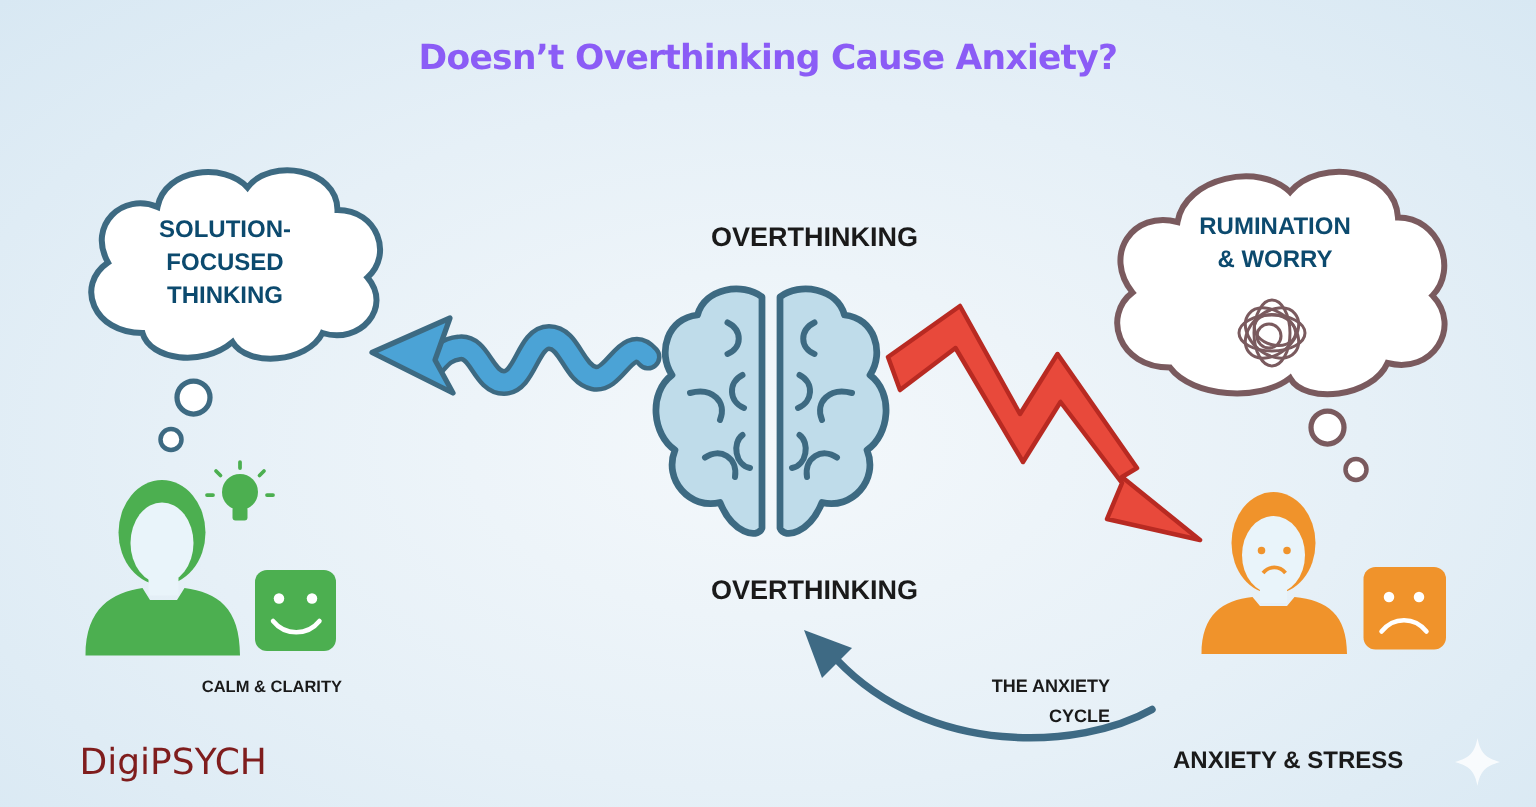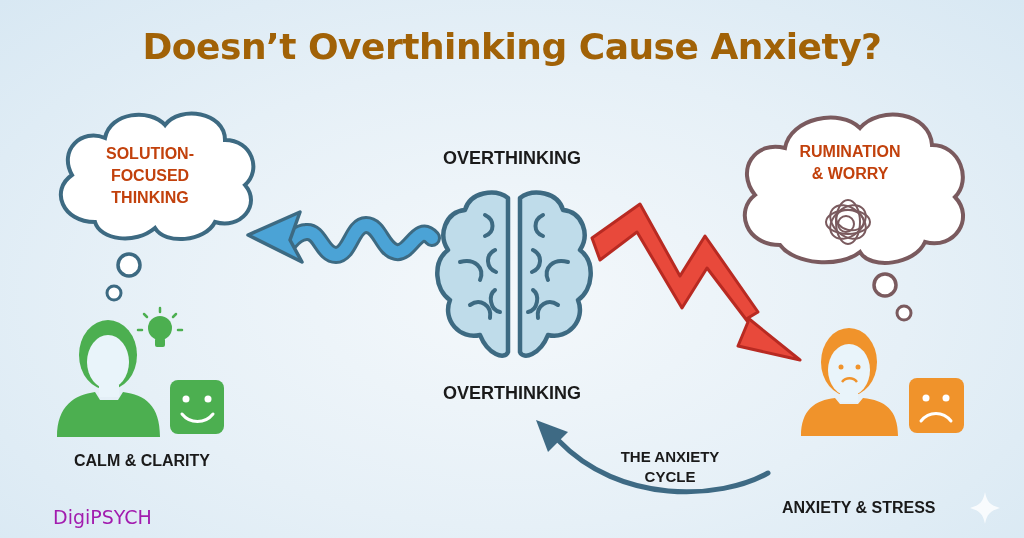--- a/index.html
+++ b/index.html
@@ -3,35 +3,34 @@
 <meta charset="utf-8">
 <style>
   html, body { margin: 0; padding: 0; }
   body {
     width: 1024px; height: 538px; overflow: hidden; position: relative;
     background: radial-gradient(ellipse at 50% 55%, #f4f8fb 0%, #e6f0f7 55%, #d8e8f3 100%);
     font-family: "Liberation Sans", sans-serif;
   }
   .title {
     position: absolute; left: 0; width: 1024px; top: 26px; text-align: center;
-    font-family: "DejaVu Sans", sans-serif; font-weight: bold; font-size: 36px;
-    color: #a16207; letter-spacing: -0.5px;
+    font-family: "DejaVu Sans", sans-serif; font-weight: bold; font-size: 23px;
+    color: #8b5cf6; letter-spacing: -0.5px;
   }
   .label {
     position: absolute; font-family: "Liberation Sans", sans-serif; font-weight: bold;
-    color: #1a1a1a; text-align: center; white-space: nowrap;
+    color: #1a1a1a; text-align: right; white-space: nowrap;
   }
   .cloud-text {
-    position: absolute; font-weight: bold; color: #c2410c; text-align: center;
+    position: absolute; font-weight: bold; color: #0c4a6e; text-align: center;
     font-size: 16px; line-height: 22px; white-space: pre-line;
   }
   .brand {
-    position: absolute; left: 53px; top: 494px; font-size: 19px; color: #a21caf;
+    position: absolute; left: 53px; top: 494px; font-size: 24px; color: #7f1d1d;
     font-family: "DejaVu Sans", sans-serif;
-    margin-top: 12px;
   }
   svg { position: absolute; left: 0; top: 0; }
 </style>
 </head>
 <body>
 
 <div class="title">Doesn’t Overthinking Cause Anxiety?</div>
 
 <svg width="1024" height="538" viewBox="0 0 1024 538">
 
@@ -132,19 +131,19 @@
 
 <div class="cloud-text" style="left:90px; top:143px; width:120px;">SOLUTION-
 FOCUSED
 THINKING</div>
 <div class="cloud-text" style="left:775px; top:141px; width:150px;text-align:center;">RUMINATION
 &amp; WORRY</div>
 
 <div class="label" style="left:412px; top:148px; width:200px; font-size:18px;">OVERTHINKING</div>
 <div class="label" style="left:412px; top:383px; width:200px; font-size:18px;">OVERTHINKING</div>
 
-<div class="label" style="left:600px; top:447px; width:140px; font-size:15px; line-height:20px; white-space:pre-line;">THE ANXIETY
+<div class="label" style="left:600px; top:447px; width:140px; font-size:12px; line-height:20px; white-space:pre-line;">THE ANXIETY
 CYCLE</div>
 
-<div class="label" style="left:42px; top:452px; width:200px; font-size:16px; text-align:center;">CALM &amp; CLARITY</div>
+<div class="label" style="left:28px; top:452px; width:200px; font-size:11px; text-align:right;">CALM &amp; CLARITY</div>
 <div class="label" style="left:782px; top:452px; width:210px; font-size:16px; text-align:left;margin-top:47px;">ANXIETY &amp; STRESS</div>
 
 <div class="brand">DigiPSYCH</div>
 
 </body></html>

